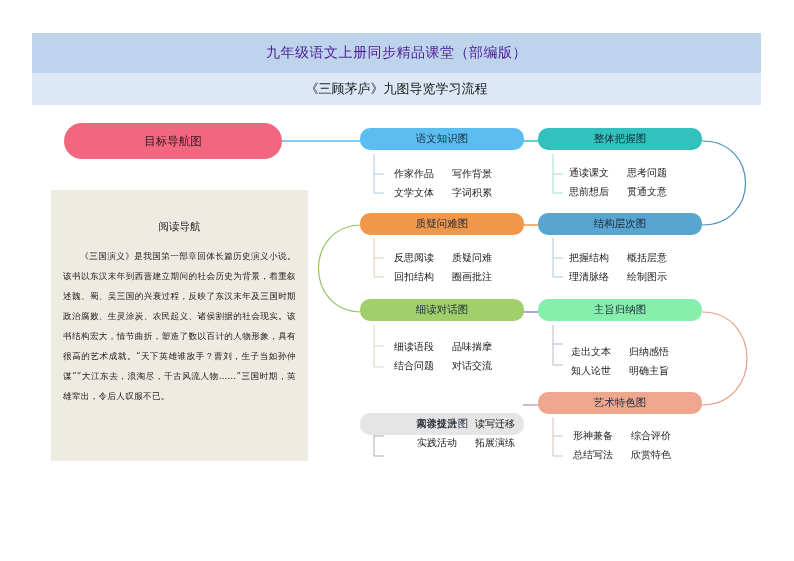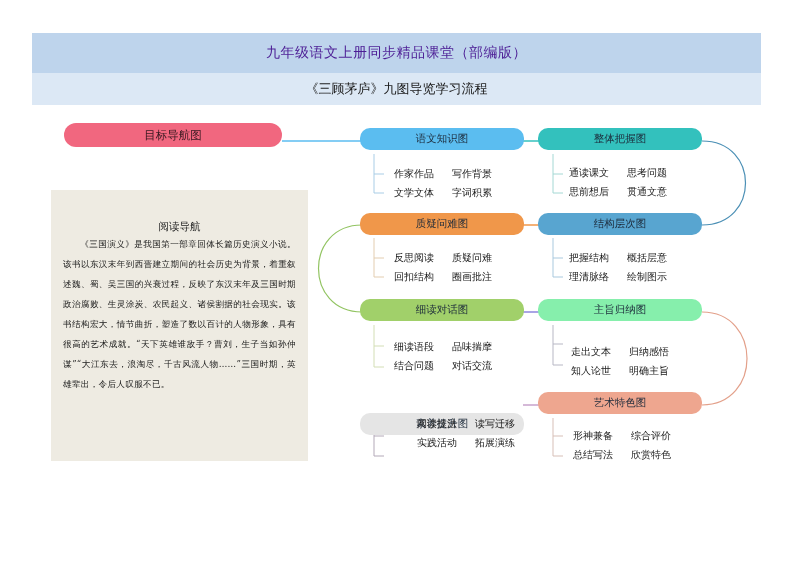--- a/index.html
+++ b/index.html
@@ -12,39 +12,39 @@
     background: #bed4ec; display: flex; align-items: center; justify-content: center;
     font-size: 14px; color: #4c1d95; letter-spacing: 0.5px;
   }
   .hdr2 {
     position: absolute; left: 32px; top: 73px; width: 729px; height: 32px;
     background: #dce8f5; display: flex; align-items: center; justify-content: center;
     font-size: 13px; color: #1a1a1a;
   }
   svg.lines { position: absolute; left: 0; top: 0; }
   .goal {
-    position: absolute; left: 64px; top: 123px; width: 218px; height: 24px;
+    position: absolute; left: 64px; top: 123px; width: 218px; height: 36px;
     background: #f1677f; border-radius: 18px; display: flex; align-items: center; justify-content: center;
     font-size: 11.5px; color: #3a1a22;
   }
   .node {
     position: absolute; width: 164px; height: 22px; border-radius: 10px;
     display: flex; align-items: center; justify-content: center;
     font-size: 10.5px; color: #1c2a3a;
   }
   .sub {
     position: absolute; font-size: 10px; color: #1a1a1a; line-height: 19px; white-space: nowrap;
   }
   .sub span { display: inline-block; width: 58px; }
   .panel {
     position: absolute; left: 51px; top: 190px; width: 257px; height: 271px;
     background: #eeebe2; box-sizing: border-box; padding: 0 12px;
     font-family: "DejaVu Serif", "Liberation Serif", serif;
   }
-  .panel-title { text-align: center; font-size: 10.5px; margin-top: 30px; margin-bottom: 0; color: #222; }
+  .panel-title { text-align: center; font-size: 10.5px; margin-top: 30px; margin-bottom: 12px; color: #222; }
   .panel-body { font-size: 8.6px; line-height: 20px; text-indent: 2em; color: #1a1a1a; text-align: justify; letter-spacing: 0.3px; }
 </style>
 </head>
 <body>
 
 <div class="hdr1">九年级语文上册同步精品课堂（部编版）</div>
 <div class="hdr2">《三顾茅庐》九图导览学习流程</div>
 
 <svg class="lines" width="794" height="561">
 

